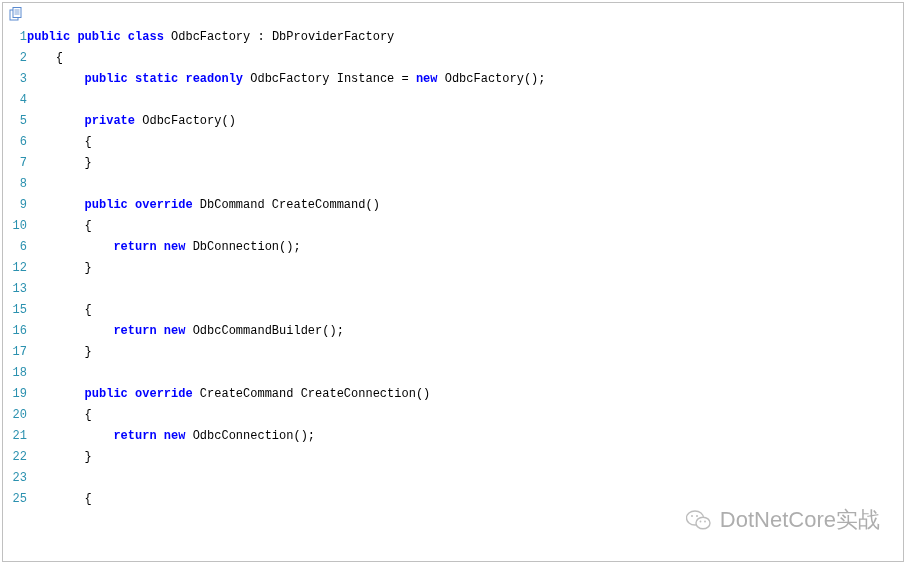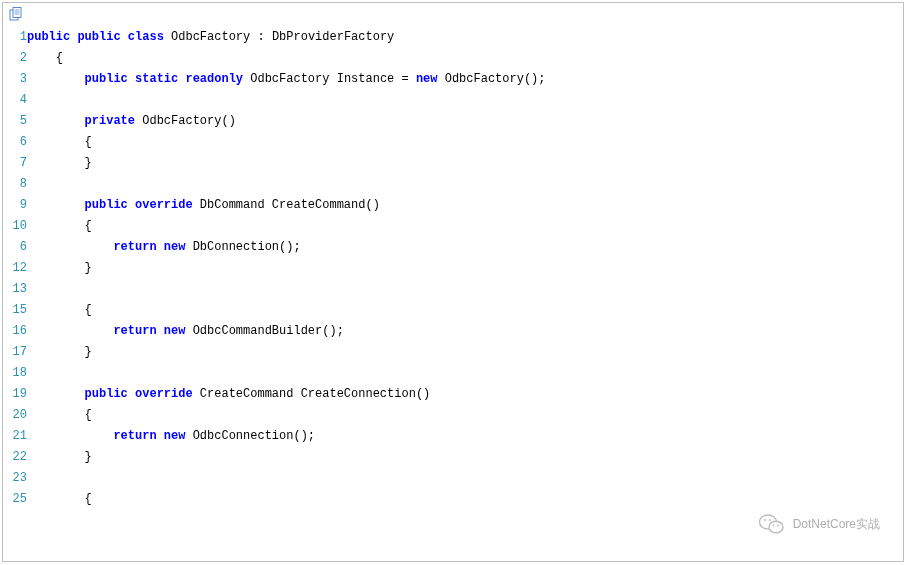--- a/index.html
+++ b/index.html
@@ -61,21 +61,21 @@
     align-items: center;
     gap: 8px;
     opacity: 0.55;
   }
   .wm-icon {
     width: 26px;
     height: 22px;
   }
   .wm-text {
     font-family: -apple-system, "Microsoft YaHei", sans-serif;
-    font-size: 12px;
+    font-size: 22px;
     color: #6b6b6b;
     font-weight: 500;
   }
 </style>
 </head>
 <body>
 
 <div class="code-container">
   <div class="toolbar">
     <span class="copy-icon">

